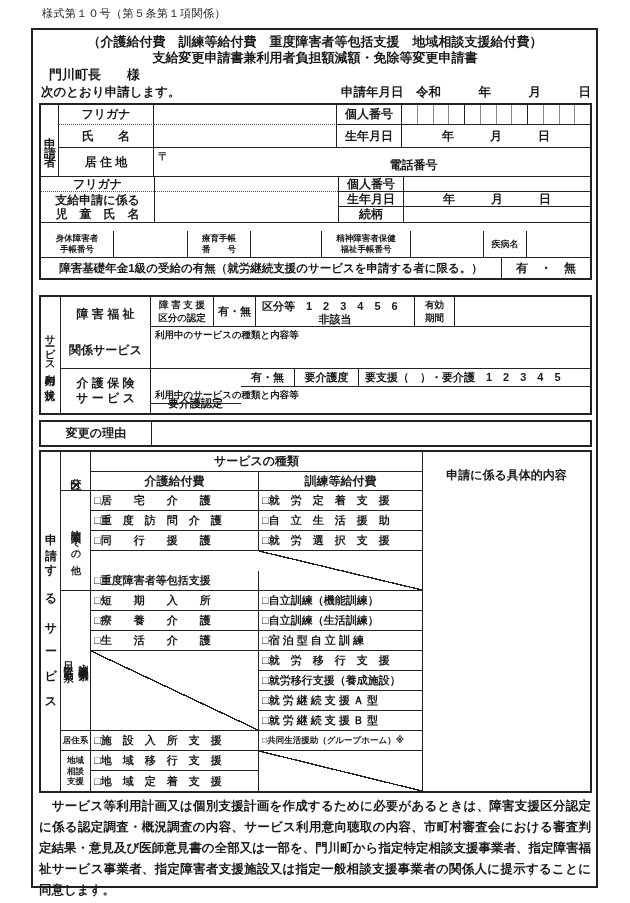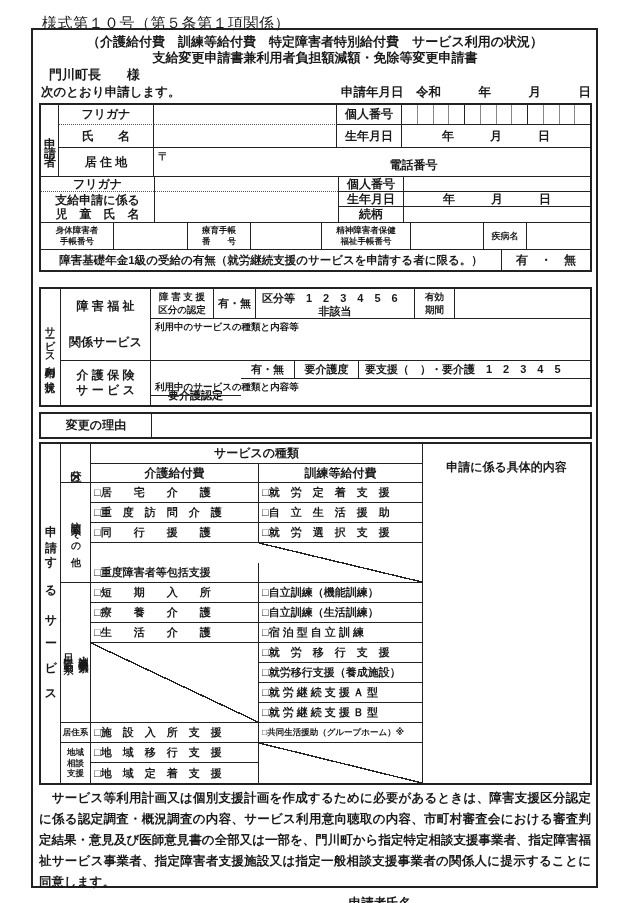--- a/index.html
+++ b/index.html
@@ -1,18 +1,18 @@
 <!DOCTYPE html>
 <html><head>
 <meta charset="utf-8">
 <style>
   html,body{margin:0;padding:0;background:#fff;}
   .page{position:relative;width:630px;height:903px;background:#fff;overflow:hidden;
         font-family:"Liberation Sans","DejaVu Sans",sans-serif;color:#1a1a1a;font-weight:bold;}
-  .form-no{position:absolute;left:42px;top:14px;font-size:15px;font-weight:normal;letter-spacing:.5px;}
+  .form-no{position:absolute;left:42px;top:6px;font-size:11px;font-weight:normal;letter-spacing:.5px;}
   .outer{position:absolute;left:31px;top:28px;width:567px;height:860px;border:2px solid #222;
          box-sizing:border-box;padding:4px 3px 0 4px;}
   .title{text-align:center;font-size:13px;line-height:16px;white-space:nowrap;}
   .addressee{font-size:13px;line-height:17px;padding-left:12px;}
   .introrow{display:flex;justify-content:space-between;font-size:12.5px;line-height:16px;margin:2px 2px 2px 4px;font-family:Liberation Mono, monospace;}
   .tblock{width:553px;margin-left:2px;border:2px solid #222;box-sizing:border-box;background:#fff;}
   .r{display:flex;}
   .c{box-sizing:border-box;position:relative;min-width:0;}
   .br{border-right:1px solid #222;}
   .bb{border-bottom:1px solid #222;}
@@ -47,21 +47,21 @@
   .fillcell{background:#fff;}
 </style>
 </head>
 <body>
 
 <div class="page">
   <div class="form-no">様式第１０号（第５条第１項関係）</div>
 
   <div class="outer">
 
-    <div class="title">（介護給付費　訓練等給付費　特定障害者特別給付費　サービス利用の状況）</div>
+    <div class="title">（介護給付費　訓練等給付費　重度障害者等包括支援　地域相談支援給付費）</div>
     <div class="title">支給変更申請書兼利用者負担額減額・免除等変更申請書</div>
     <div class="addressee">門川町長　　様</div>
 
     <div class="introrow">
       <span>次のとおり申請します。</span>
       <span>申請年月日　令和　　　年　　　月　　　日</span>
     </div>
 
     <div class="tblock">
 
@@ -128,21 +128,21 @@
             <div class="c br bb lab" style="width:65px;">生年月日</div>
             <div class="c bb lab" style="flex:1;">年　　　月　　　日</div>
           </div>
           <div class="r" style="height:15px;">
             <div class="c br lab" style="width:65px;">続柄</div>
             <div class="c fillcell" style="flex:1;"></div>
           </div>
         </div>
       </div>
 
-      <div class="r" style="height:26px;border-bottom:1px solid #222;">
+      <div class="r" style="height:26px;border-bottom:1px solid #222;margin-top:8px;">
         <div class="c br lab2" style="width:73px;">
           <span>身体障害者</span>
           <span>手帳番号</span>
         </div>
         <div class="c br fillcell" style="width:74px;"></div>
         <div class="c br lab2" style="width:63px;">
           <span>療育手帳</span>
           <span>番　　号</span>
         </div>
         <div class="c br fillcell" style="width:71px;"></div>

